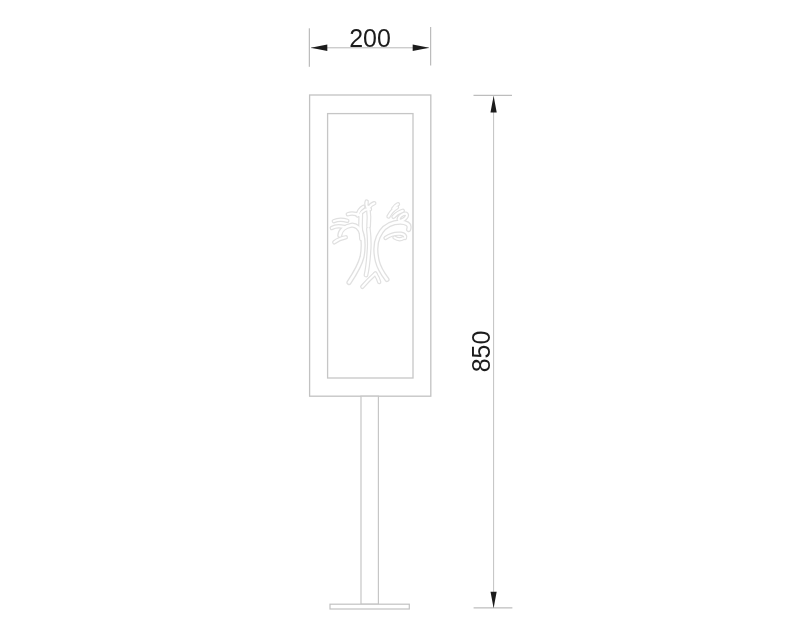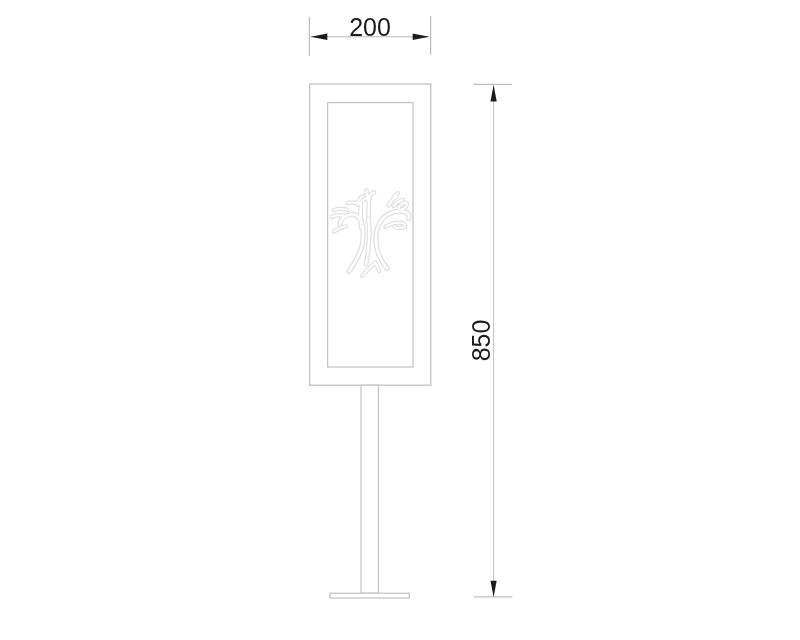--- a/index.html
+++ b/index.html
@@ -1,16 +1,16 @@
 <!DOCTYPE html>
 <html><head>
 <meta charset="utf-8">
 <style>
   html,body{margin:0;padding:0;background:#ffffff;}
-  .page{position:relative;width:800px;height:624px;background:#ffffff;overflow:hidden;}
+  .page{position:relative;width:800px;height:624px;background:#ffffff;overflow:hidden;margin-top:11px;}
   svg{position:absolute;left:0;top:0;}
   text{font-family:"Liberation Sans",sans-serif;fill:#1c1c1c;}
 </style>
 </head>
 <body>
 <div class="page">
 <svg width="800" height="640" viewBox="0 0 800 640">
 
   <line x1="309.3" y1="17.3" x2="309.3" y2="55.8" stroke="#adadad" stroke-width="1"></line>
 

